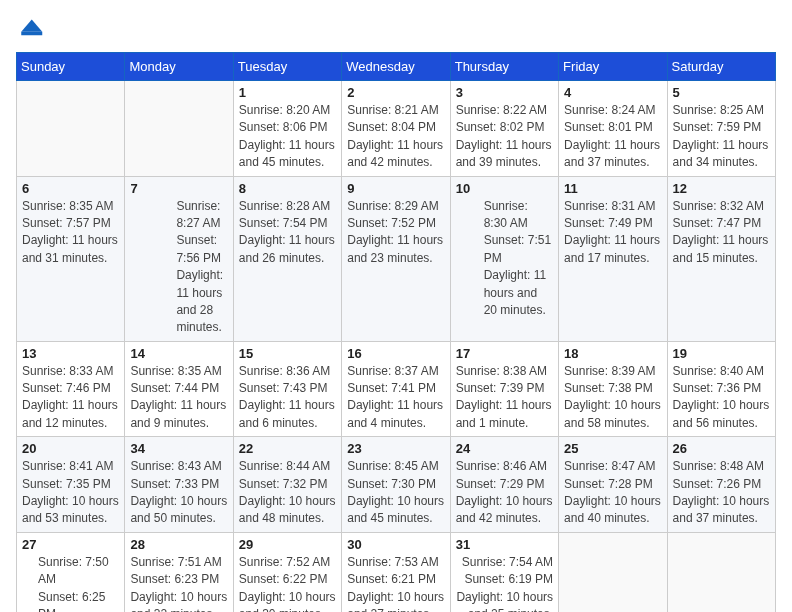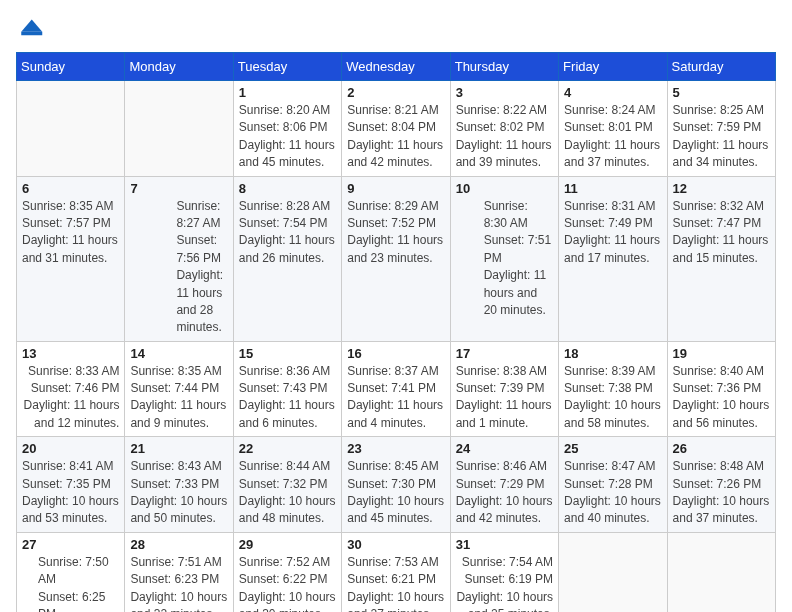--- a/index.html
+++ b/index.html
@@ -192,21 +192,21 @@
         <td>
           <div class="day-number">12</div>
           <div class="day-info" style="white-space: pre-line;">Sunrise: 8:32 AM
 Sunset: 7:47 PM
 Daylight: 11 hours and 15 minutes.</div>
         </td>
       </tr>
       <tr>
         <td>
           <div class="day-number">13</div>
-          <div class="day-info" style="white-space: pre-line; text-align: right;">Sunrise: 8:33 AM
+          <div class="day-info" style="white-space: pre-line;">Sunrise: 8:33 AM
 Sunset: 7:46 PM
 Daylight: 11 hours and 12 minutes.</div>
         </td>
         <td>
           <div class="day-number">14</div>
           <div class="day-info" style="white-space: pre-line;">Sunrise: 8:35 AM
 Sunset: 7:44 PM
 Daylight: 11 hours and 9 minutes.</div>
         </td>
         <td>
@@ -241,21 +241,21 @@
         </td>
       </tr>
       <tr>
         <td>
           <div class="day-number">20</div>
           <div class="day-info" style="white-space: pre-line;">Sunrise: 8:41 AM
 Sunset: 7:35 PM
 Daylight: 10 hours and 53 minutes.</div>
         </td>
         <td>
-          <div class="day-number">21</div>
+          <div class="day-number">34</div>
           <div class="day-info" style="white-space: pre-line;">Sunrise: 8:43 AM
 Sunset: 7:33 PM
 Daylight: 10 hours and 50 minutes.</div>
         </td>
         <td>
           <div class="day-number">22</div>
           <div class="day-info" style="white-space: pre-line;">Sunrise: 8:44 AM
 Sunset: 7:32 PM
 Daylight: 10 hours and 48 minutes.</div>
         </td>

